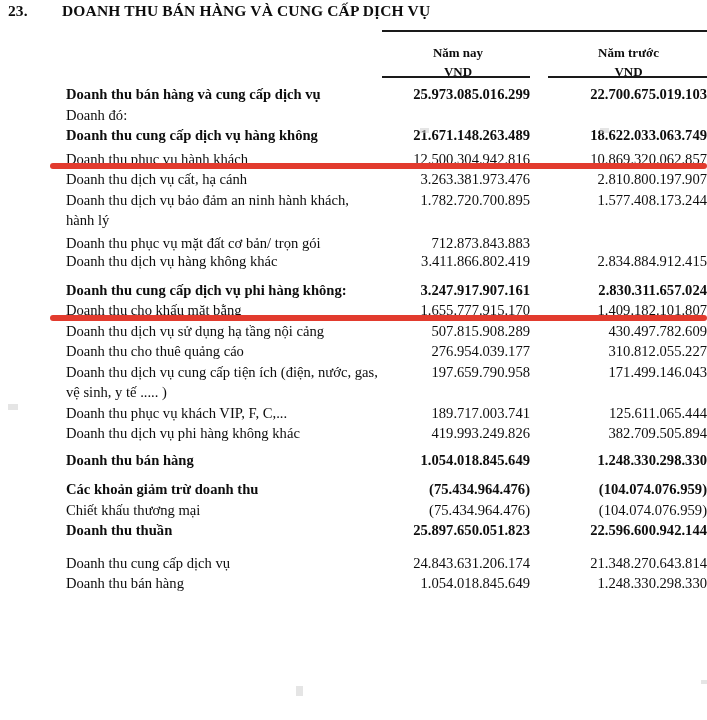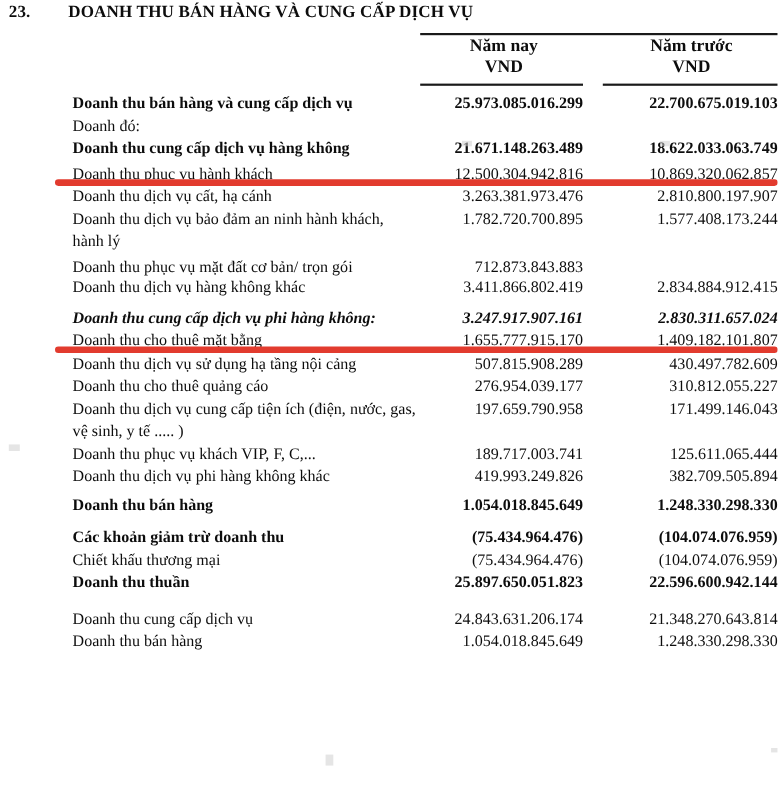--- a/index.html
+++ b/index.html
@@ -62,24 +62,24 @@
   .colhead .toprule {
     position: absolute;
     top: 0;
     left: 0;
     width: 325px;
     height: 1.6px;
     background: #1a1a1a;
   }
   .colhead .ch {
     position: absolute;
-    top: 2px;
+    top: 13px;
     text-align: center;
     font-weight: bold;
-    font-size: 16px;
+    font-size: 13px;
     line-height: 19px;
   }
   .colhead .ch-cur { left: 0px; width: 152px; }
   .colhead .ch-prev { left: 168px; width: 157px; }
   .colhead .ch span { display: block; }
   .colhead .botrule {
     position: absolute;
     top: 46px;
     height: 1.6px;
     background: #1a1a1a;
@@ -196,27 +196,27 @@
       </div>
       <div class="row" style="position: absolute; top: 149px; left: 0px; padding-left: 42px;">
         <div class="lbl">Doanh thu phục vụ mặt đất cơ bản/ trọn gói</div>
         <div class="num num-cur">712.873.843.883</div>
       </div>
       <div class="row" style="position: absolute; top: 167px; left: 0px;">
         <div class="lbl">Doanh thu dịch vụ hàng không khác</div>
         <div class="num num-cur">3.411.866.802.419</div>
         <div class="num num-prev">2.834.884.912.415</div>
       </div>
-      <div class="row bold" style="position: absolute; top: 195.5px; left: 0px; font-style: italic;">
+      <div class="row bold" style="position: absolute; top: 195.5px; left: 0px;">
         <div class="lbl">Doanh thu cung cấp dịch vụ phi hàng không:</div>
         <div class="num num-cur">3.247.917.907.161</div>
         <div class="num num-prev">2.830.311.657.024</div>
       </div>
       <div class="row" style="position: absolute; top: 216px; left: 0px;">
-        <div class="lbl">Doanh thu cho thuê mặt bằng</div>
+        <div class="lbl">Doanh thu cho khấu mặt bằng</div>
         <div class="num num-cur">1.655.777.915.170</div>
         <div class="num num-prev">1.409.182.101.807</div>
       </div>
       <div class="row" style="position: absolute; top: 236.5px; left: 0px;">
         <div class="lbl">Doanh thu dịch vụ sử dụng hạ tầng nội cảng</div>
         <div class="num num-cur">507.815.908.289</div>
         <div class="num num-prev">430.497.782.609</div>
       </div>
       <div class="row" style="position: absolute; top: 257px; left: 0px;">
         <div class="lbl">Doanh thu cho thuê quảng cáo</div>

